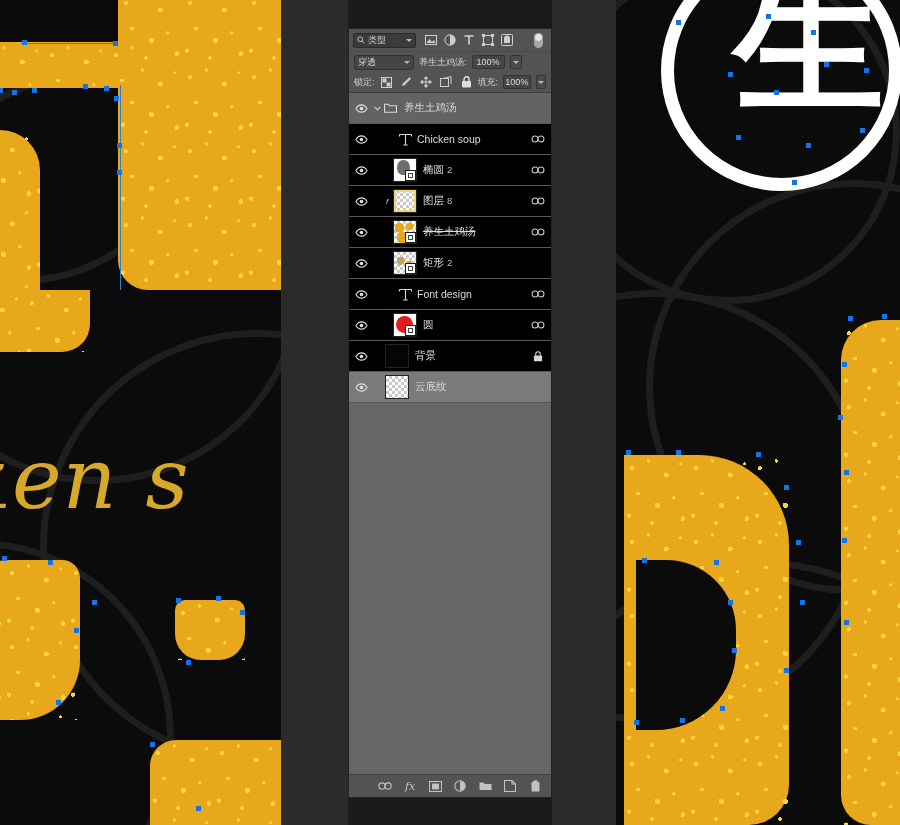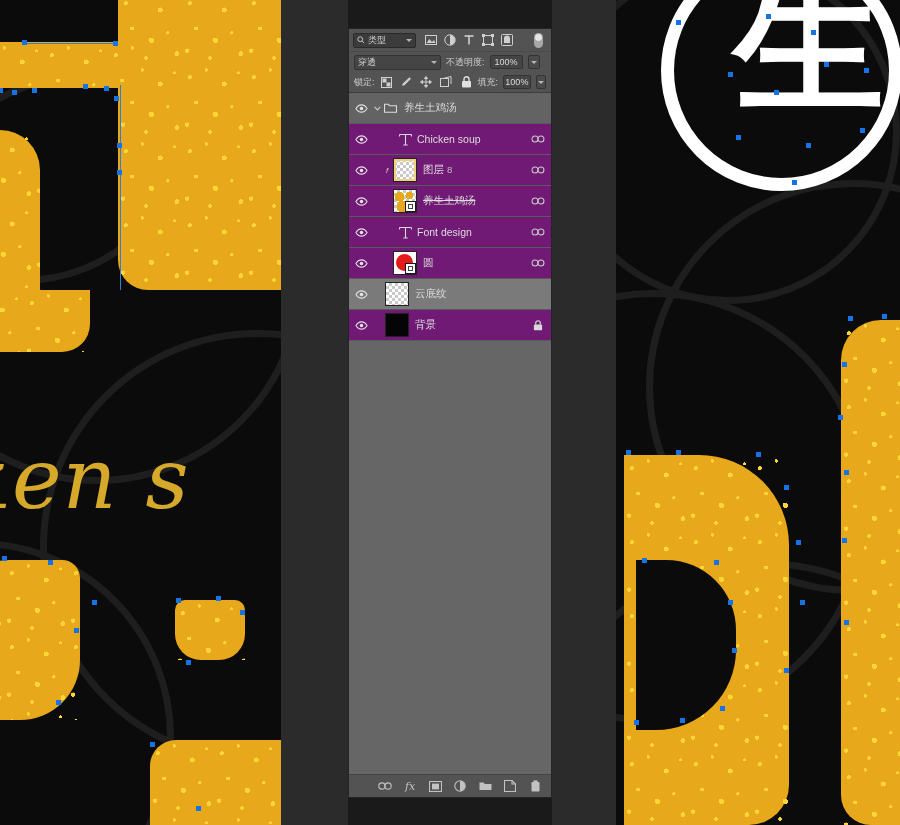--- a/index.html
+++ b/index.html
@@ -59,39 +59,39 @@
      background:#3b3b3b;border:1px solid #2a2a2a;border-radius:2px;
      padding:0 3px;gap:3px;box-sizing:border-box;}
   .search-sel .lbl{color:#d0d0d0;font-size:9px;flex:1;}
   .mini-arrow{width:0;height:0;border-left:3px solid transparent;
      border-right:3px solid transparent;border-top:3px solid #b5b5b5;}
   .ficons{display:flex;align-items:center;gap:6px;margin-left:4px;}
   .ficon{width:13px;height:13px;display:flex;align-items:center;justify-content:center;}
 
   .row-blend{display:flex;align-items:center;height:20px;padding:0 5px;gap:5px;
      background:#535353;}
-  .blend-sel{display:flex;align-items:center;height:15px;width:87px;
+  .blend-sel{display:flex;align-items:center;height:15px;width:60px;
      background:#454545;border:1px solid #333;border-radius:2px;padding:0 3px;
      box-sizing:border-box;}
   .blend-sel .lbl{color:#d8d8d8;font-size:9px;flex:1;}
   .fl-lbl{color:#cfcfcf;font-size:9px;white-space:nowrap;}
   .num-box{width:33px;height:14px;background:#454545;border:1px solid #333;
      color:#dcdcdc;font-size:9px;display:flex;align-items:center;
      justify-content:center;border-radius:2px;box-sizing:border-box;}
   .dd-btn{width:12px;height:14px;background:#4b4b4b;border:1px solid #333;
      display:flex;align-items:center;justify-content:center;border-radius:2px;
      box-sizing:border-box;}
 
   .row-lock{display:flex;align-items:center;height:20px;padding:0 5px;gap:5px;
      background:#535353;border-bottom:1px solid #3c3c3c;}
   .lock-icons{display:flex;align-items:center;gap:7px;}
 
   .layers{flex:1;background:#666666;overflow:hidden;position:relative;}
   .lrow{display:flex;align-items:center;height:31px;box-sizing:border-box;
-     border-bottom:1px solid #595959;background:#701a75;position:relative;}
+     border-bottom:1px solid #595959;background:#000000;position:relative;}
   .lrow.sel{background:#7a7a7a;}
   .lrow.grp{background:#636363;}
   .eye{width:24px;display:flex;align-items:center;justify-content:center;flex:0 0 24px;}
   .twisty{width:9px;flex:0 0 9px;display:flex;align-items:center;justify-content:center;}
   .folder{width:16px;flex:0 0 16px;display:flex;align-items:center;justify-content:center;}
   .thumb{width:24px;height:24px;flex:0 0 24px;background:#fff;border:1px solid #222;
      box-sizing:border-box;position:relative;overflow:hidden;margin-right:6px;}
   .checker{width:100%;height:100%;
      background-image:linear-gradient(45deg,#c9c9c9 25%,transparent 25%,transparent 75%,#c9c9c9 75%),
                       linear-gradient(45deg,#c9c9c9 25%,#fff 25%,#fff 75%,#c9c9c9 75%);
@@ -282,21 +282,21 @@
             <circle cx="4.5" cy="4.5" r="3.4" fill="#e6e6e6"></circle>
           </svg>
       </span>
     </div>
 
     <div class="row-blend">
       <div class="blend-sel">
         <span class="lbl">穿透</span>
         <span class="mini-arrow"></span>
       </div>
-      <span class="fl-lbl">不透明度:</span>
+      <span class="fl-lbl">养生土鸡汤:</span>
       <span class="num-box">100%</span>
       <span class="dd-btn">
           <span class="mini-arrow"></span>
         </span>
     </div>
 
     <div class="row-lock">
       <span class="fl-lbl">锁定:</span>
       <span class="lock-icons">
         <span class="ficon">
@@ -366,20 +366,44 @@
             </svg>
           </span>
           <span class="indent"></span>
           <span class="fxm"></span>
           <span class="ticon">
             <svg width="15" height="15" viewBox="0 0 15 15">
               <path d="M1.5 2.5 H13.5 M7.5 2.5 V13 M5.3 13 H9.7 M1.5 2.5 V4.6 M13.5 2.5 V4.6" stroke="#d9d9d9" stroke-width="1.1" fill="none"></path>
             </svg>
           </span>
           <span class="lname">Chicken soup</span>
+          <span class="rlink">
+            <svg width="14" height="8" viewBox="0 0 16 9">
+              <circle cx="4.6" cy="4.5" r="3.4" fill="none" stroke="#c6c6c6" stroke-width="1.2"></circle>
+              <circle cx="11.4" cy="4.5" r="3.4" fill="none" stroke="#c6c6c6" stroke-width="1.2"></circle>
+            </svg>
+          </span>
+        </div>
+        <div class="lrow">
+          <span class="eye">
+            <svg width="13" height="9" viewBox="0 0 14 9">
+              <path d="M7 0.6C3.3 0.6 1 4.5 1 4.5s2.3 3.9 6 3.9 6-3.9 6-3.9S10.7 0.6 7 0.6z" fill="none" stroke="#e3e3e3" stroke-width="1.1"></path>
+              <circle cx="7" cy="4.5" r="1.9" fill="#e3e3e3"></circle>
+            </svg>
+          </span>
+          <span class="indent"></span>
+          <span class="fxm"></span>
+          <span class="thumb">
+            <div style="width:100%;height:100%;background:#fff"></div>
+            <div style="position:absolute;left:3px;top:1px;width:13px;height:15px;background:#6e6e6e;border-radius:48% 48% 44% 44%"></div>
+            <span class="tmask">
+              <i></i>
+            </span>
+          </span>
+          <span class="lname">椭圆 <span class="sub">2</span></span>
           <span class="rlink">
             <svg width="14" height="8" viewBox="0 0 16 9">
               <circle cx="4.6" cy="4.5" r="3.4" fill="none" stroke="#c6c6c6" stroke-width="1.2"></circle>
               <circle cx="11.4" cy="4.5" r="3.4" fill="none" stroke="#c6c6c6" stroke-width="1.2"></circle>
             </svg>
           </span>
         </div>
         <div class="lrow">
           <span class="eye">
             <svg width="13" height="9" viewBox="0 0 14 9">
@@ -427,20 +451,39 @@
         </div>
         <div class="lrow">
           <span class="eye">
             <svg width="13" height="9" viewBox="0 0 14 9">
               <path d="M7 0.6C3.3 0.6 1 4.5 1 4.5s2.3 3.9 6 3.9 6-3.9 6-3.9S10.7 0.6 7 0.6z" fill="none" stroke="#e3e3e3" stroke-width="1.1"></path>
               <circle cx="7" cy="4.5" r="1.9" fill="#e3e3e3"></circle>
             </svg>
           </span>
           <span class="indent"></span>
           <span class="fxm"></span>
+          <span class="thumb">
+            <div class="checker"></div>
+            <div style="position:absolute;inset:0;background:radial-gradient(circle at 30% 40%,#c9a05a 0 4px,transparent 4px),radial-gradient(circle at 68% 58%,#c9a05a 0 4px,transparent 4px);"></div>
+            <span class="tmask">
+              <i></i>
+            </span>
+          </span>
+          <span class="lname">矩形 <span class="sub">2</span></span>
+          <span class="rlink"></span>
+        </div>
+        <div class="lrow">
+          <span class="eye">
+            <svg width="13" height="9" viewBox="0 0 14 9">
+              <path d="M7 0.6C3.3 0.6 1 4.5 1 4.5s2.3 3.9 6 3.9 6-3.9 6-3.9S10.7 0.6 7 0.6z" fill="none" stroke="#e3e3e3" stroke-width="1.1"></path>
+              <circle cx="7" cy="4.5" r="1.9" fill="#e3e3e3"></circle>
+            </svg>
+          </span>
+          <span class="indent"></span>
+          <span class="fxm"></span>
           <span class="ticon">
             <svg width="15" height="15" viewBox="0 0 15 15">
               <path d="M1.5 2.5 H13.5 M7.5 2.5 V13 M5.3 13 H9.7 M1.5 2.5 V4.6 M13.5 2.5 V4.6" stroke="#d9d9d9" stroke-width="1.1" fill="none"></path>
             </svg>
           </span>
           <span class="lname">Font design</span>
           <span class="rlink">
             <svg width="14" height="8" viewBox="0 0 16 9">
               <circle cx="4.6" cy="4.5" r="3.4" fill="none" stroke="#c6c6c6" stroke-width="1.2"></circle>
               <circle cx="11.4" cy="4.5" r="3.4" fill="none" stroke="#c6c6c6" stroke-width="1.2"></circle>
@@ -464,53 +507,53 @@
             </span>
           </span>
           <span class="lname">圆</span>
           <span class="rlink">
             <svg width="14" height="8" viewBox="0 0 16 9">
               <circle cx="4.6" cy="4.5" r="3.4" fill="none" stroke="#c6c6c6" stroke-width="1.2"></circle>
               <circle cx="11.4" cy="4.5" r="3.4" fill="none" stroke="#c6c6c6" stroke-width="1.2"></circle>
             </svg>
           </span>
         </div>
-        <div class="lrow sel">
-          <span class="eye">
-            <svg width="13" height="9" viewBox="0 0 14 9">
-              <path d="M7 0.6C3.3 0.6 1 4.5 1 4.5s2.3 3.9 6 3.9 6-3.9 6-3.9S10.7 0.6 7 0.6z" fill="none" stroke="#e3e3e3" stroke-width="1.1"></path>
-              <circle cx="7" cy="4.5" r="1.9" fill="#e3e3e3"></circle>
-            </svg>
-          </span>
-          <span class="fxm"></span>
-          <span class="thumb">
-            <div class="checker"></div>
-          </span>
-          <span class="lname">云底纹</span>
-          <span class="rlink"></span>
-        </div>
         <div class="lrow">
           <span class="eye">
             <svg width="13" height="9" viewBox="0 0 14 9">
               <path d="M7 0.6C3.3 0.6 1 4.5 1 4.5s2.3 3.9 6 3.9 6-3.9 6-3.9S10.7 0.6 7 0.6z" fill="none" stroke="#e3e3e3" stroke-width="1.1"></path>
               <circle cx="7" cy="4.5" r="1.9" fill="#e3e3e3"></circle>
             </svg>
           </span>
           <span class="fxm"></span>
           <span class="thumb">
             <div style="width:100%;height:100%;background:#050505"></div>
           </span>
           <span class="lname">背景</span>
           <span class="rlink">
             <svg width="10" height="11" viewBox="0 0 11 12">
               <rect x="1" y="5" width="9" height="6.3" rx="1" fill="#d8d8d8"></rect>
               <path d="M3 5 V3.3 A2.5 2.5 0 0 1 8 3.3 V5" fill="none" stroke="#d8d8d8" stroke-width="1.3"></path>
             </svg>
           </span>
         </div>
+        <div class="lrow sel">
+          <span class="eye">
+            <svg width="13" height="9" viewBox="0 0 14 9">
+              <path d="M7 0.6C3.3 0.6 1 4.5 1 4.5s2.3 3.9 6 3.9 6-3.9 6-3.9S10.7 0.6 7 0.6z" fill="none" stroke="#e3e3e3" stroke-width="1.1"></path>
+              <circle cx="7" cy="4.5" r="1.9" fill="#e3e3e3"></circle>
+            </svg>
+          </span>
+          <span class="fxm"></span>
+          <span class="thumb">
+            <div class="checker"></div>
+          </span>
+          <span class="lname">云底纹</span>
+          <span class="rlink"></span>
+        </div>
       </div>
 
     <div class="panel-bottom">
       <span class="bicon">
         <svg width="14" height="8" viewBox="0 0 16 9">
             <circle cx="4.5" cy="4.5" r="3.6" fill="none" stroke="#c2c2c2" stroke-width="1.2"></circle>
             <circle cx="11.5" cy="4.5" r="3.6" fill="none" stroke="#c2c2c2" stroke-width="1.2"></circle>
           </svg>
       </span>
       <span class="bicon">

